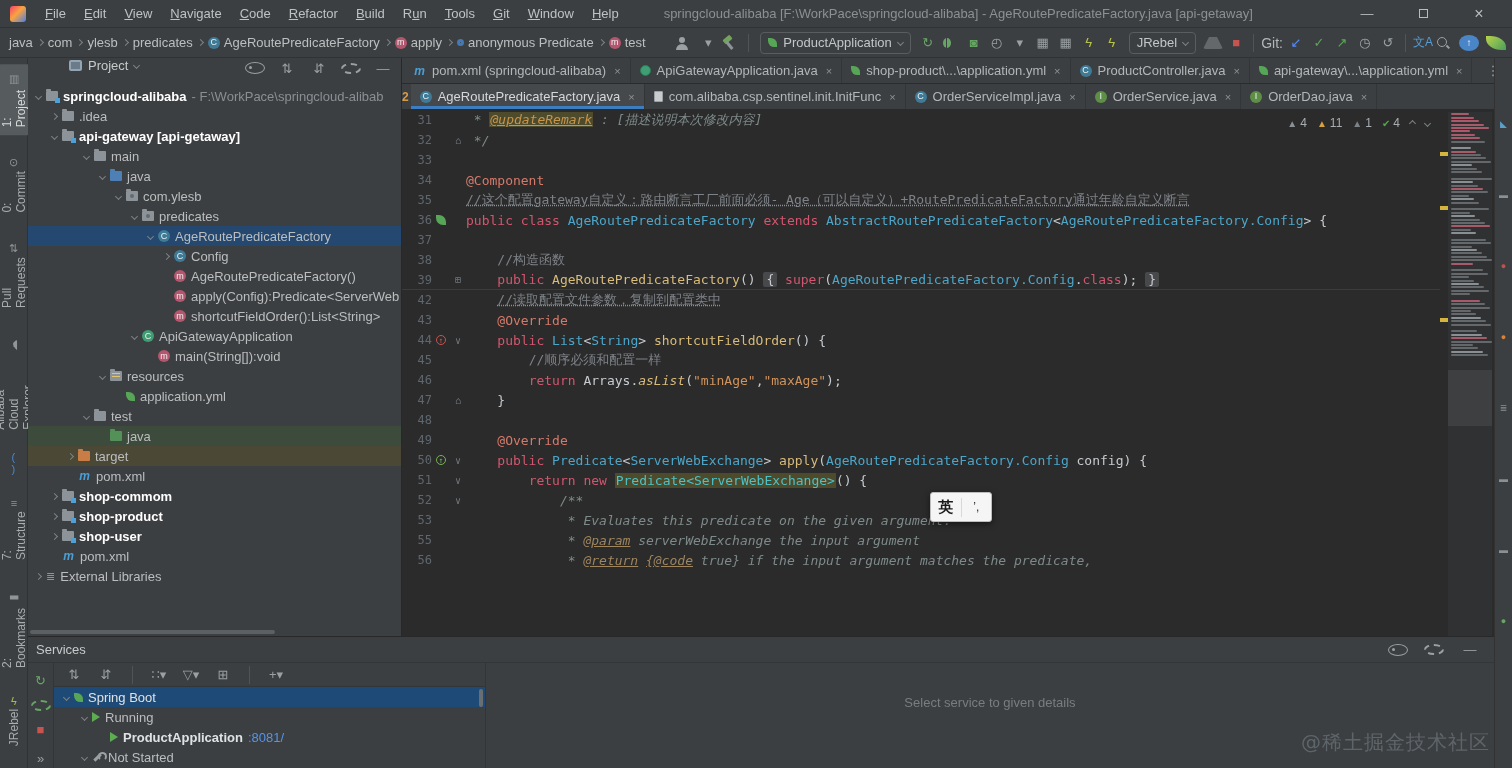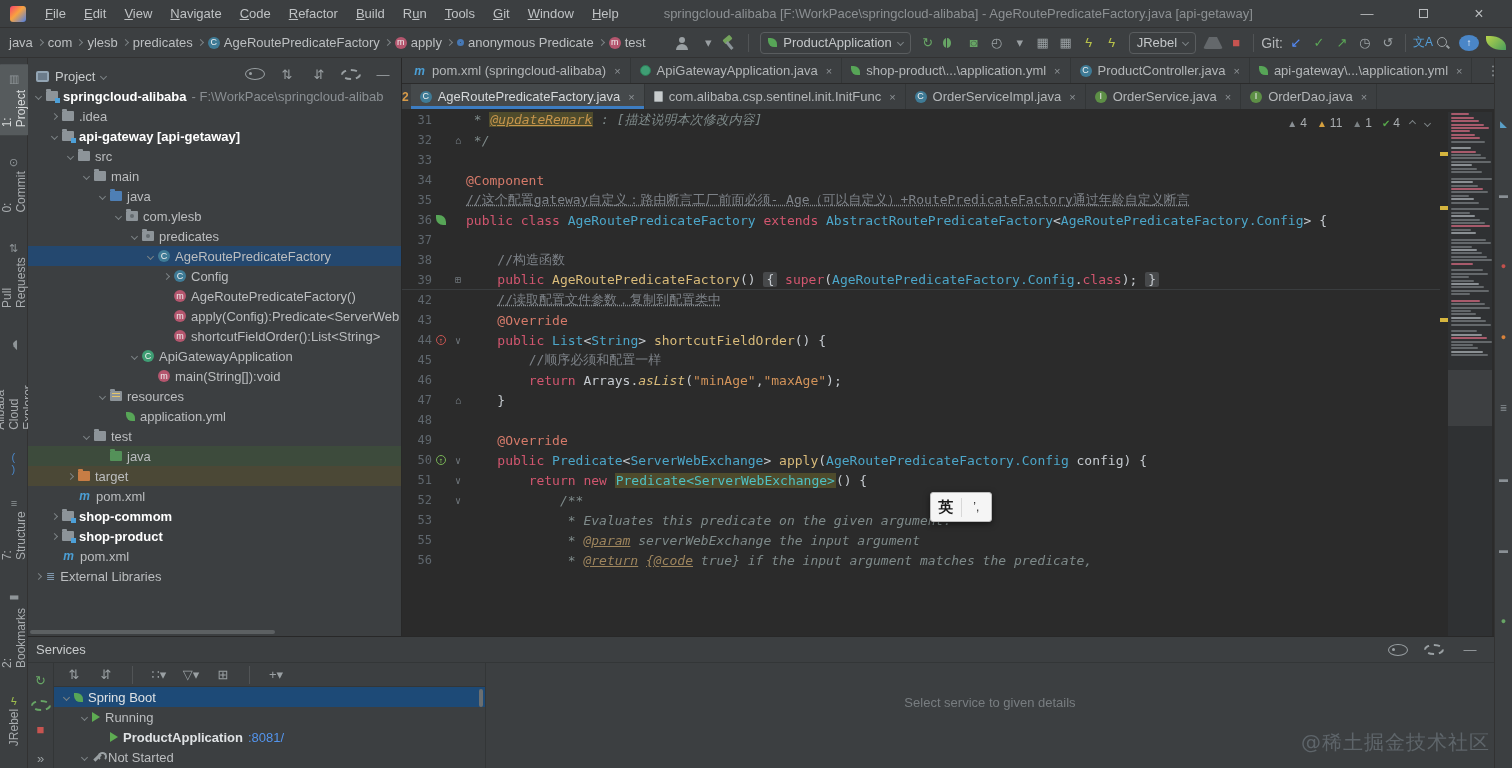--- a/index.html
+++ b/index.html
@@ -58,21 +58,21 @@
   .i-target::before{content:"";position:absolute;left:3px;top:3px;width:3px;height:3px;border-radius:50%;background:#9aa0a3;}
   
   .lstripe{position:absolute;left:0;top:58px;width:28px;bottom:0;background:#3c3f41;border-right:1px solid #323232;
            display:flex;flex-direction:column;align-items:center;padding-top:6px;}
   .stripe-item{writing-mode:vertical-rl;transform:rotate(180deg);display:flex;align-items:center;gap:5px;
                color:#a9adb0;font-size:12px;padding:8px 2px;margin-bottom:14px;border-radius:3px;}
   .stripe-item.active{background:#565b5d;color:#d7dadb;}
   .stripe-ico{transform:rotate(90deg);font-size:11px;color:#8f9598;}
   
   .project{position:absolute;left:28px;top:58px;width:374px;height:578px;background:#3c3f41;border-right:1px solid #282828;}
-  .pr-head{height:26px;display:flex;align-items:flex-end;padding:0 8px;gap:12px;}
+  .pr-head{height:26px;display:flex;align-items:flex-start;padding:0 8px;gap:12px;margin-left:33px;}
   .pr-title{display:flex;align-items:center;gap:6px;color:#c7cacb;}
   .pr-ticon{width:13px;height:11px;background:#6b7b8a;border-radius:2px;border:2px solid #93a5b4;}
   .pr-head-icons{margin-left:auto;display:flex;align-items:center;gap:12px;color:#9aa0a3;font-size:13px;}
   .tree{position:absolute;top:28px;left:0;right:0;bottom:10px;overflow:hidden;}
   .trow{height:20px;display:flex;align-items:center;white-space:nowrap;gap:5px;padding-right:4px;}
   .trow .lbl b{color:#ffffff;}
   .trow.sel{background:#24486f;}
   .trow.greenbg{background:#3d4b3c;}
   .trow.olivebg{background:#4b4836;}
   .fld{width:12px;height:10px;background:#8d9499;border-radius:1px;position:relative;flex:none;}
@@ -334,25 +334,20 @@
         <div class="trow" style="padding-left: 24px;">
           <span class="cv r"></span>
           <span class="fld"></span>
           <span class="lbl">.idea</span>
         </div>
         <div class="trow" style="padding-left: 24px;">
           <span class="cv d"></span>
           <span class="fld module"></span>
           <span class="lbl"><b>api-gateway [api-getaway]</b></span>
         </div>
-        <div class="trow" style="padding-left: 40px;">
-          <span class="cv d"></span>
-          <span class="fld"></span>
-          <span class="lbl">src</span>
-        </div>
         <div class="trow" style="padding-left: 56px;">
           <span class="cv d"></span>
           <span class="fld"></span>
           <span class="lbl">main</span>
         </div>
         <div class="trow" style="padding-left: 72px;">
           <span class="cv d"></span>
           <span class="fld src"></span>
           <span class="lbl">java</span>
         </div>
@@ -433,20 +428,25 @@
         </div>
         <div class="trow" style="padding-left: 24px;">
           <span class="cv r"></span>
           <span class="fld module"></span>
           <span class="lbl"><b>shop-commom</b></span>
         </div>
         <div class="trow" style="padding-left: 24px;">
           <span class="cv r"></span>
           <span class="fld module"></span>
           <span class="lbl"><b>shop-product</b></span>
+        </div>
+        <div class="trow" style="padding-left: 24px;">
+          <span class="cv r"></span>
+          <span class="fld module"></span>
+          <span class="lbl"><b>shop-user</b></span>
         </div>
         <div class="trow" style="padding-left: 24px;">
           <span class="cv r" style="visibility: hidden;"></span>
           <span class="mico">m</span>
           <span class="lbl">pom.xml</span>
         </div>
         <div class="trow" style="padding-left: 8px;">
           <span class="cv r"></span>
           <span class="libico">≣</span>
           <span class="lbl">External Libraries</span>

